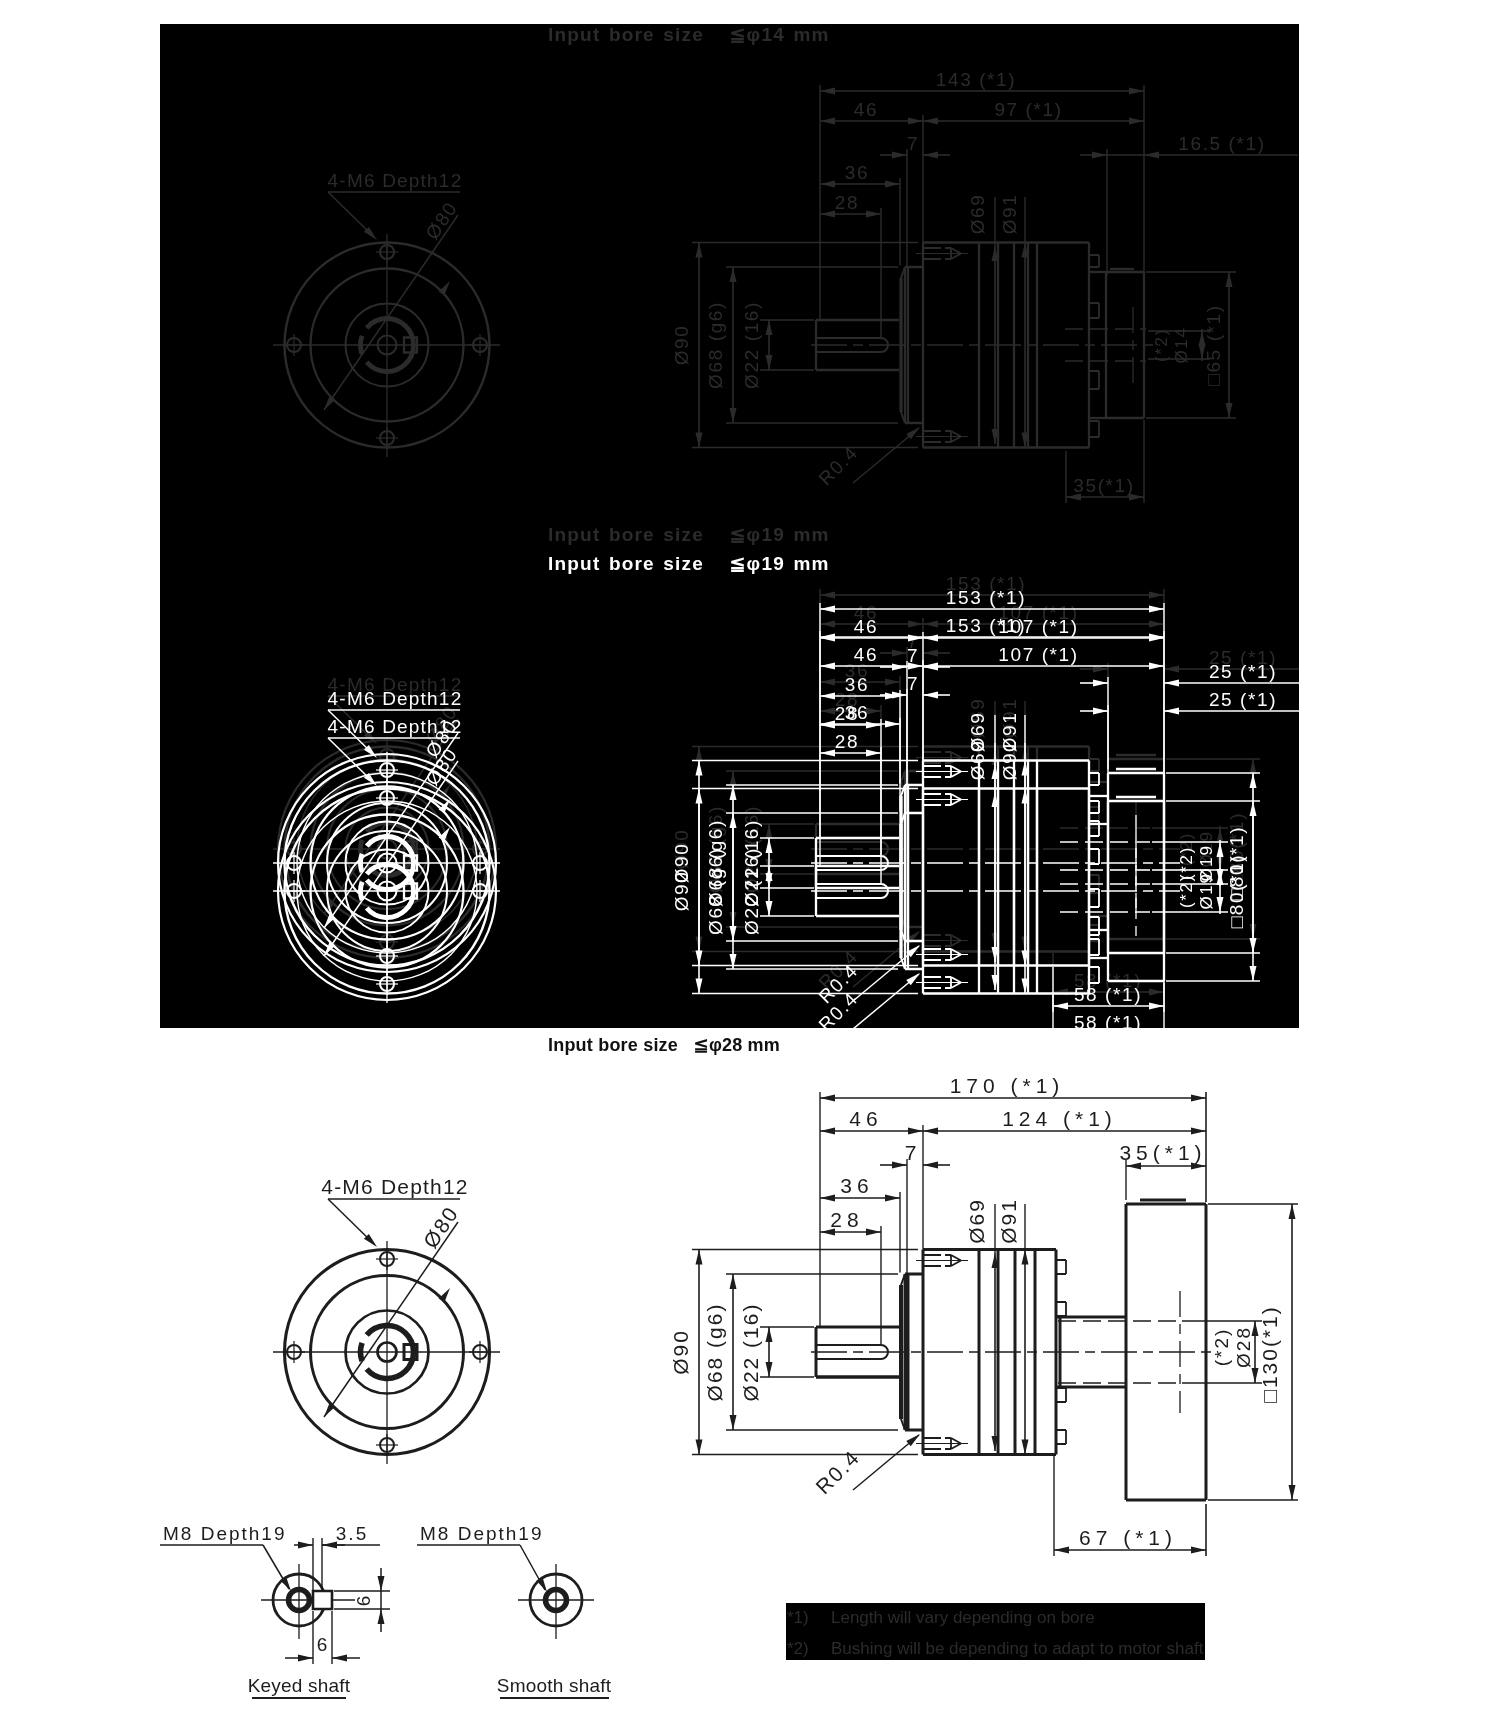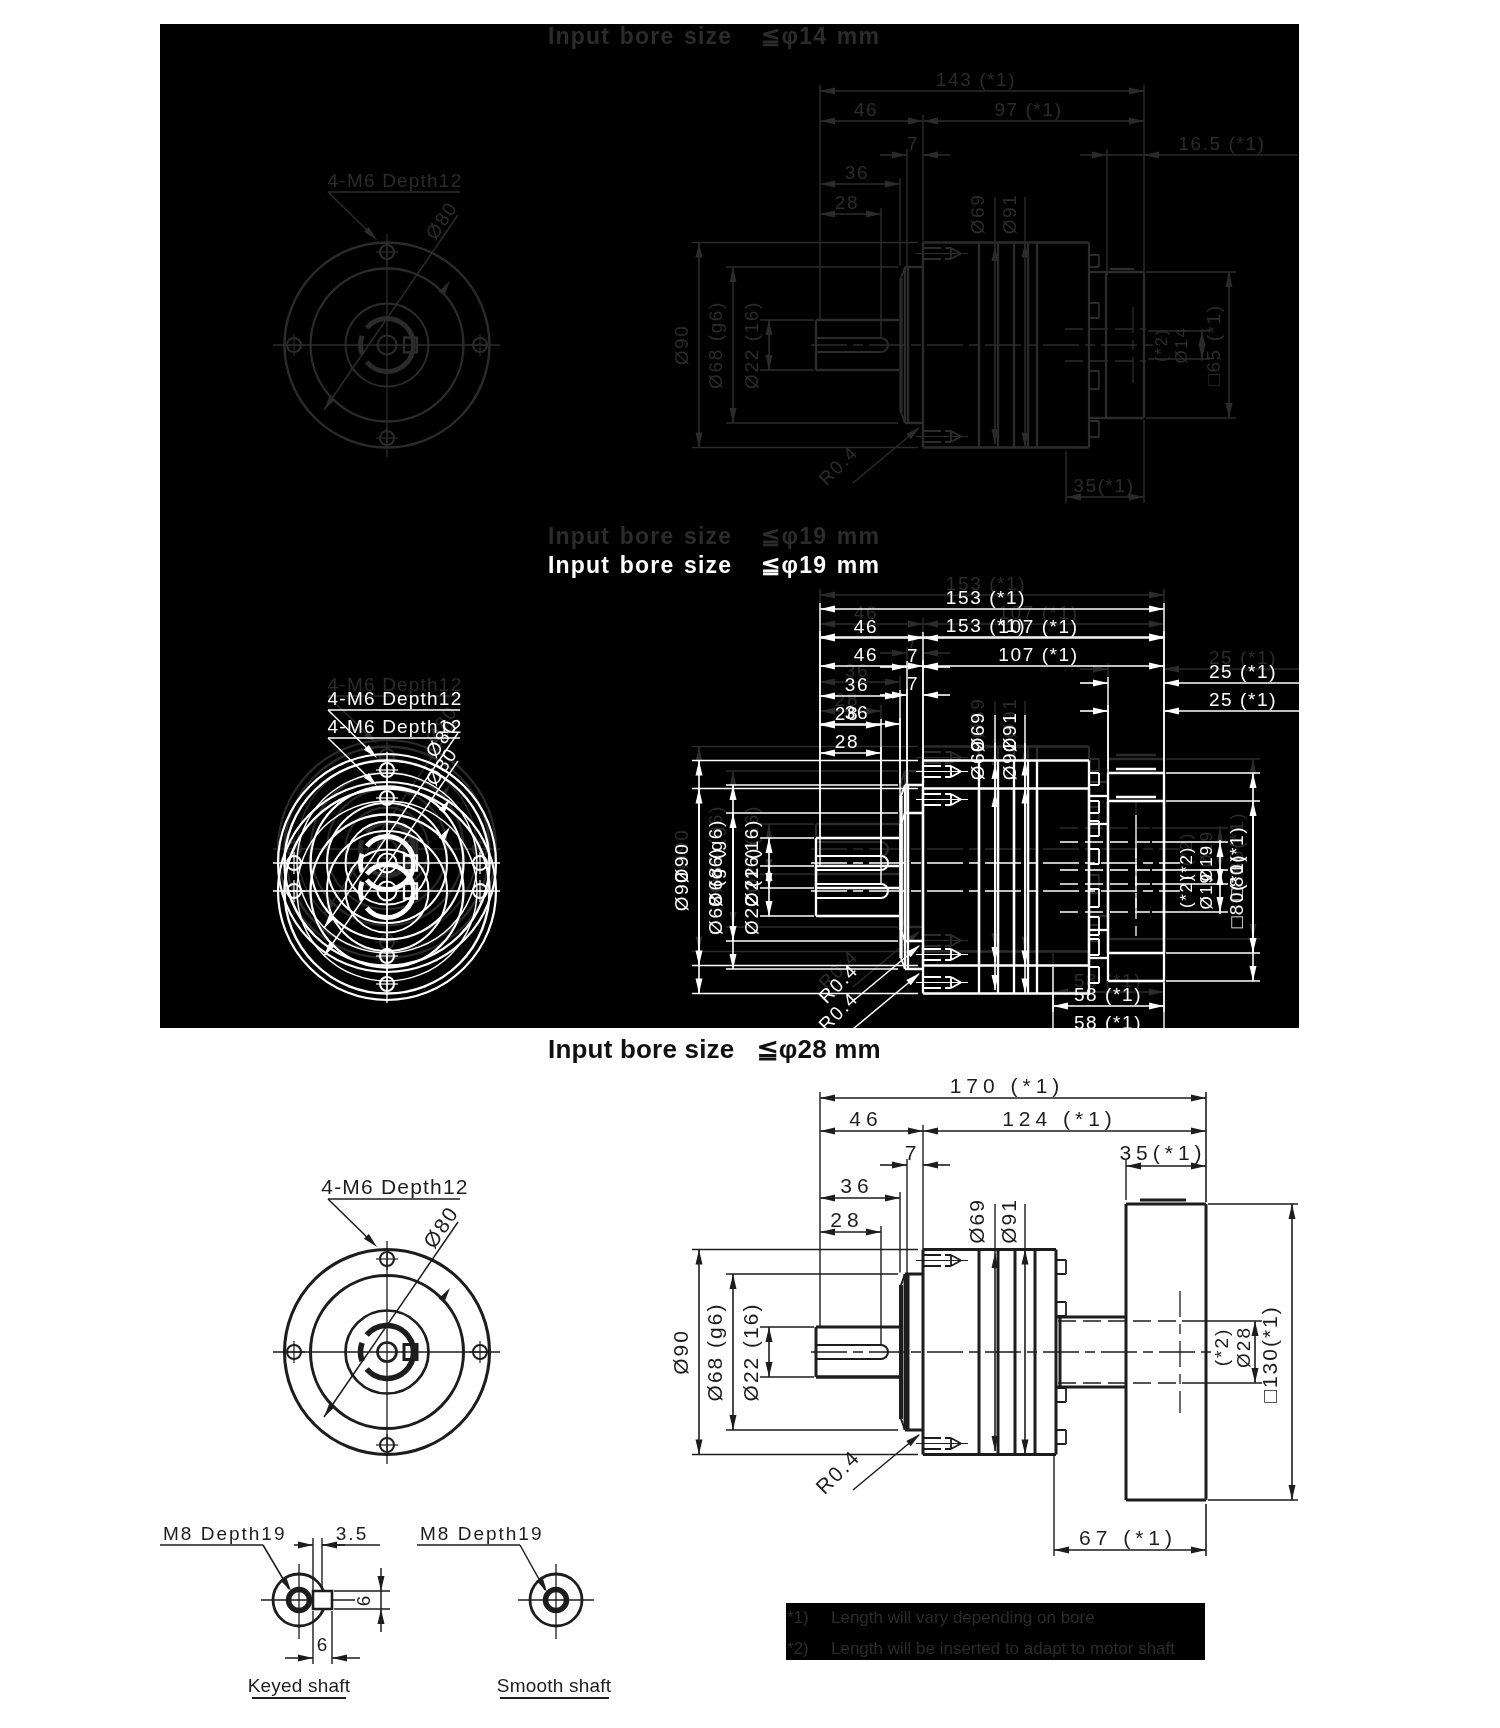--- a/index.html
+++ b/index.html
@@ -1,26 +1,26 @@
 <!DOCTYPE html>
 <html><head><meta charset="utf-8"><style>
 html,body{margin:0;padding:0;width:1500px;height:1728px;background:#fff;font-family:"Liberation Sans",sans-serif;position:relative;overflow:hidden}
-.ttl{position:absolute;font-weight:700;font-size:23px;letter-spacing:1.2px;word-spacing:2px;white-space:pre}
+.ttl{position:absolute;font-weight:700;font-size:19px;letter-spacing:1.2px;word-spacing:2px;white-space:pre}
 .nt{position:absolute;font-size:17px;color:#2b2b2b;white-space:pre}
 </style></head><body>
 
 <div style="position:absolute;left:160px;top:24px;width:1139px;height:1004px;background:#000"></div>
 
 <div class="ttl" style="left:548px;top:23px;color:#2b2b2b">Input bore size&nbsp;&nbsp;&nbsp;≦φ14 mm</div>
 
 <div class="ttl" style="left:548px;top:523px;color:#2b2b2b">Input bore size&nbsp;&nbsp;&nbsp;≦φ19 mm</div>
 
 <div class="ttl" style="left:548px;top:552px;color:#ffffff">Input bore size&nbsp;&nbsp;&nbsp;≦φ19 mm</div>
 
-<div class="ttl" style="left:548px;top:1034px;color:#111;font-size:26px;letter-spacing:0.2px;word-spacing:0">Input bore size&nbsp;&nbsp;&nbsp;≦φ28 mm</div>
+<div class="ttl" style="left:548px;top:1034px;color:#111;font-size:18px;letter-spacing:0.2px;word-spacing:0">Input bore size&nbsp;&nbsp;&nbsp;≦φ28 mm</div>
 <svg width="1500" height="1728" style="position:absolute;left:0;top:0" font-family="Liberation Sans, sans-serif">
 <defs>
       <path id="ah" d="M0,-3.5 L15,0 L0,3.5 Z" fill="currentColor" stroke="none"></path>
       <clipPath id="panel">
         <rect x="160" y="24" width="1139" height="1004"></rect>
       </clipPath>
     </defs>
 
 <g color="#2b2b2b" stroke="#2b2b2b" clip-path="url(#panel)">
 
@@ -1006,12 +1006,12 @@
 <line x1="500.0" y1="1698.0" x2="609.0" y2="1698.0" stroke-width="1.8"></line>
 </g>
 </svg>
 
 <div style="position:absolute;left:786px;top:1603px;width:419px;height:57px;background:#000"></div>
 
 <div class="nt" style="left:787px;top:1608px">*1)</div>
 <div class="nt" style="left:831px;top:1608px">Length will vary depending on bore</div>
 
 <div class="nt" style="left:787px;top:1639px">*2)</div>
-<div class="nt" style="left:831px;top:1639px">Length will be inserted to adapt to motor shaft</div>
+<div class="nt" style="left:831px;top:1639px">Bushing will be depending to adapt to motor shaft</div>
 </body></html>

